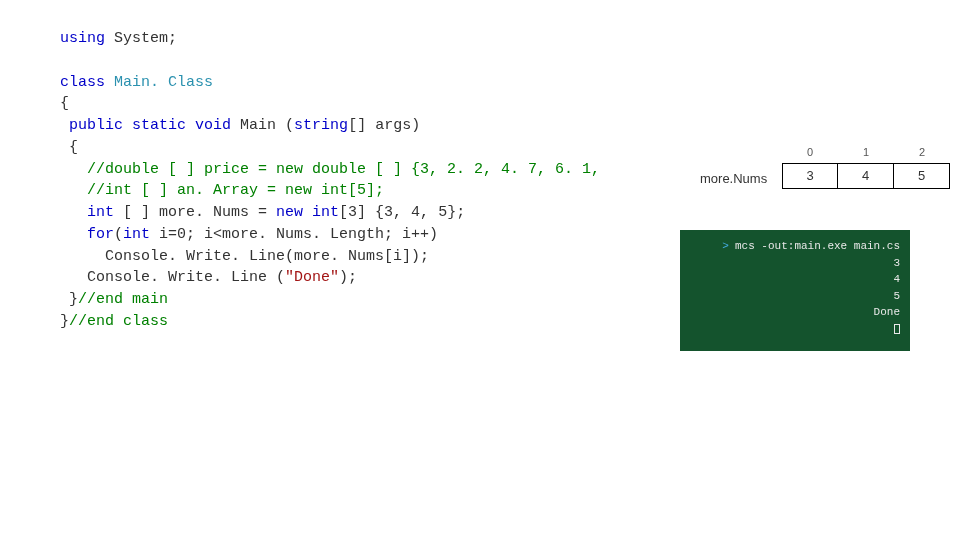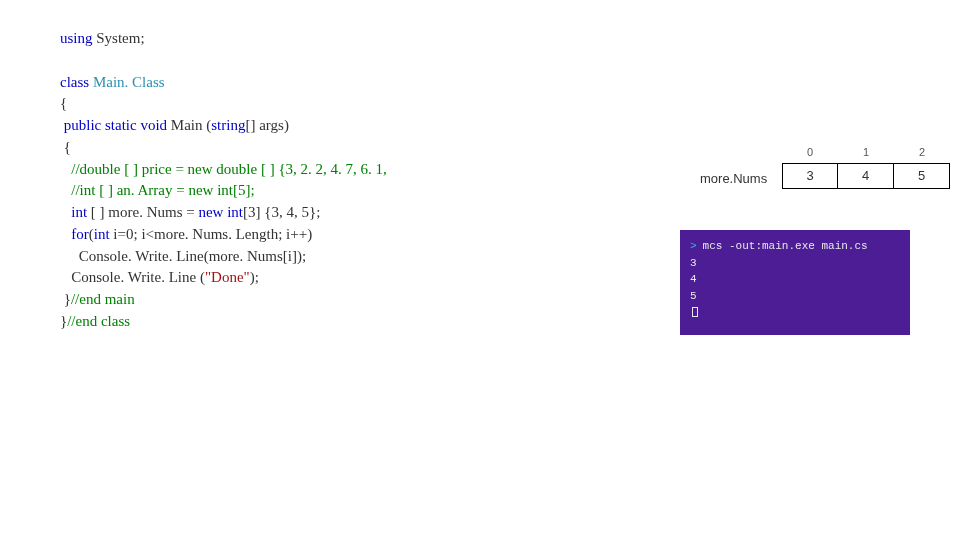--- a/index.html
+++ b/index.html
@@ -12,21 +12,21 @@
     line-height: 1.45;
     position: relative;
   }
   .code-block {
     position: absolute;
     left: 60px;
     top: 28px;
     color: #333;
   }
   .code-block pre {
-    font-family: Liberation Serif, serif;
+    font-family: Liberation Mono, monospace;
     white-space: pre;
   }
   .k   { color: #0000c8; }  
   .t   { color: #0000c8; }  
   .cls { color: #2b91af; } 
   .str { color: #a31515; } 
   .cm  { color: #008000; } 
 
   
   .diagram {
@@ -69,26 +69,27 @@
     font-size: 13px;
   }
   .diagram .cell + .cell { border-left: none; }
 
   
   .terminal {
     position: absolute;
     left: 680px;
     top: 230px;
     width: 230px;
-    background: #4c1d95;
+    background: #14532d;
     color: #e8e8e8;
     font-family: Consolas, "Courier New", monospace;
     font-size: 11px;
     line-height: 1.5;
     padding: 8px 10px 14px 10px;
+    text-align: right;
   }
   .terminal .prompt { color: #9aa0a6; margin-right: 6px; }
   .terminal .cmd-line .prompt { color: #4ad; }
   .terminal .line { white-space: pre; }
   .terminal .cursor {
     display: inline-block;
     width: 6px;
     height: 10px;
     border: 1px solid #e8e8e8;
     margin-left: 2px;
@@ -127,14 +128,15 @@
     <div class="cell">4</div>
     <div class="cell">5</div>
   </div>
 </div>
 
 <div class="terminal">
   <div class="line cmd-line"><span class="prompt">&gt;</span><span>mcs -out:main.exe main.cs</span></div>
   <div class="line">3</div>
   <div class="line">4</div>
   <div class="line">5</div>
+  <div class="line">Done</div>
   <div class="line"><span class="cursor"></span></div>
 </div>
 
 </body></html>

